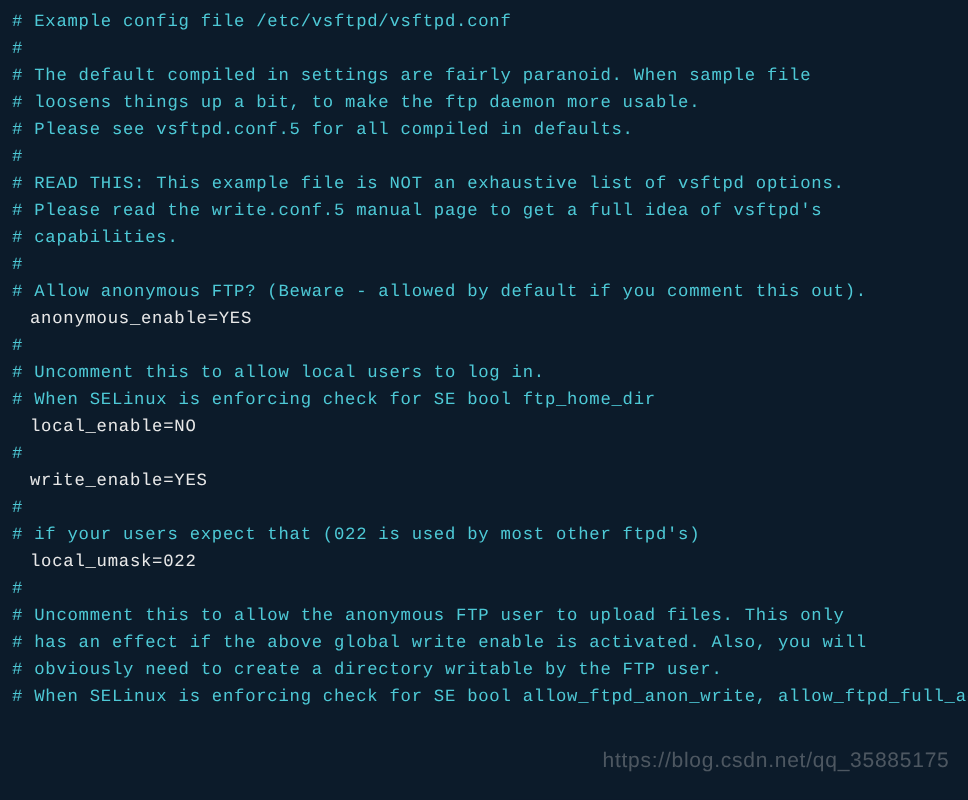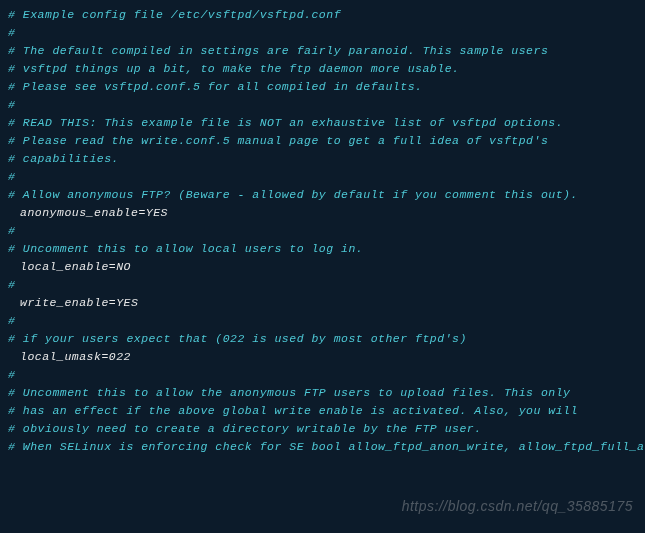--- a/index.html
+++ b/index.html
@@ -16,64 +16,63 @@
       color: #d4d4d4;
       width: 645px;
       height: 533px;
       overflow: hidden;
       position: relative;
       letter-spacing: 0.5px;
     }
     .line {
       white-space: pre;
       display: block;
-      font-style: italic;
     }
     .comment {
       color: #4ec9d6;
     }
     .setting {
       color: #e8e8e8;
       margin-left: 12px;
     }
     .watermark {
       position: absolute;
       bottom: 18px;
       right: 12px;
       color: rgba(200, 200, 200, 0.35);
       font-size: 14px;
       font-family: Arial, sans-serif;
       letter-spacing: 0.5px;
       pointer-events: none;
-      font-style: italic;
     }
   </style>
 </head>
 <body>
 
 <div id="editor">
     <span class="line comment"># Example config file /etc/vsftpd/vsftpd.conf</span>
     <span class="line comment">#</span>
-    <span class="line comment"># The default compiled in settings are fairly paranoid. This sample users</span>
-    <span class="line comment"># vsftpd things up a bit, to make the ftp daemon more usable.</span>
+    <span class="line comment"># The default compiled in settings are fairly paranoid. When sample file</span>
+    <span class="line comment"># loosens things up a bit, to make the ftp daemon more usable.</span>
     <span class="line comment"># Please see vsftpd.conf.5 for all compiled in defaults.</span>
     <span class="line comment">#</span>
     <span class="line comment"># READ THIS: This example file is NOT an exhaustive list of vsftpd options.</span>
     <span class="line comment"># Please read the write.conf.5 manual page to get a full idea of vsftpd's</span>
     <span class="line comment"># capabilities.</span>
     <span class="line comment">#</span>
     <span class="line comment"># Allow anonymous FTP? (Beware - allowed by default if you comment this out).</span>
     <span class="line setting">anonymous_enable=YES</span>
     <span class="line comment">#</span>
     <span class="line comment"># Uncomment this to allow local users to log in.</span>
+    <span class="line comment"># When SELinux is enforcing check for SE bool ftp_home_dir</span>
     <span class="line setting">local_enable=NO</span>
     <span class="line comment">#</span>
     <span class="line setting">write_enable=YES</span>
     <span class="line comment">#</span>
     <span class="line comment"># if your users expect that (022 is used by most other ftpd's)</span>
     <span class="line setting">local_umask=022</span>
     <span class="line comment">#</span>
-    <span class="line comment"># Uncomment this to allow the anonymous FTP users to upload files. This only</span>
+    <span class="line comment"># Uncomment this to allow the anonymous FTP user to upload files. This only</span>
     <span class="line comment"># has an effect if the above global write enable is activated. Also, you will</span>
     <span class="line comment"># obviously need to create a directory writable by the FTP user.</span>
     <span class="line comment"># When SELinux is enforcing check for SE bool allow_ftpd_anon_write, allow_ftpd_full_access</span>
   </div>
 <div class="watermark">https://blog.csdn.net/qq_35885175</div>
 
 </body></html>

